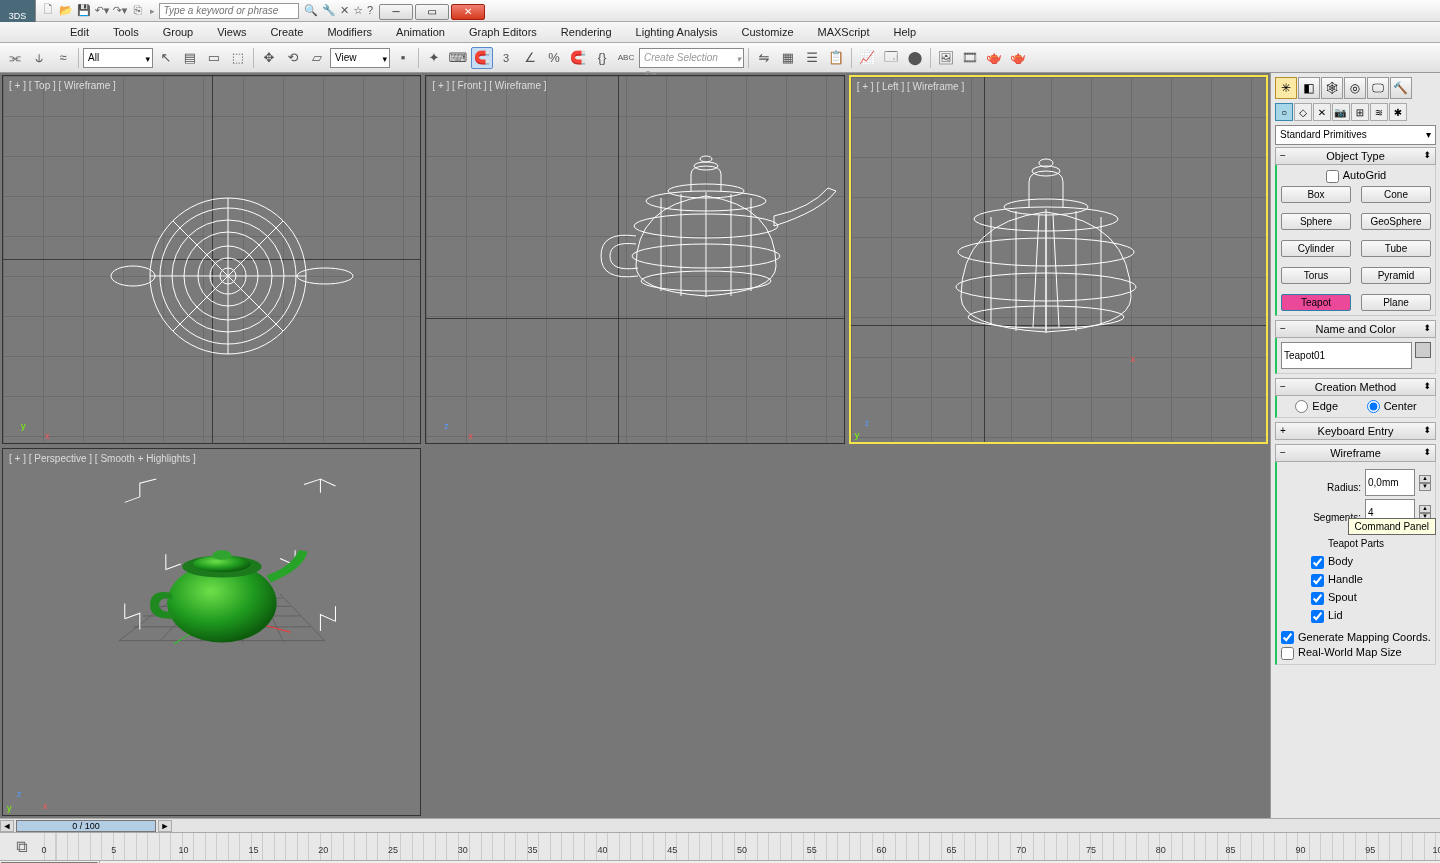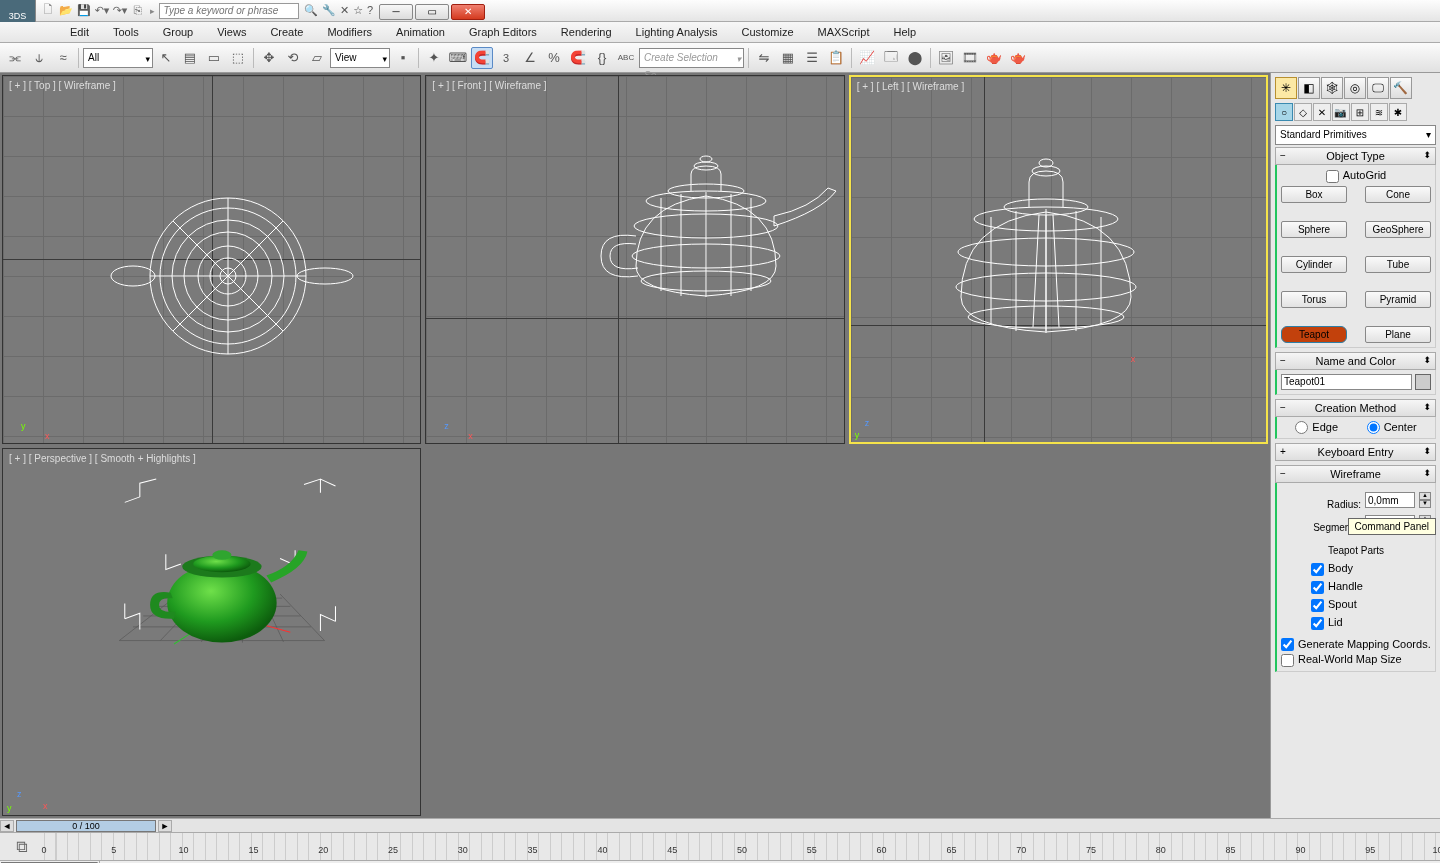--- a/index.html
+++ b/index.html
@@ -46,26 +46,26 @@
 .cmd-sub div{width:18px;height:18px;border:1px solid #aaa;background:#eee;font-size:10px;display:flex;align-items:center;justify-content:center;}
 .cmd-sub div.sel{background:#a7d6e8;border-color:#3a8ab0;}
 .cmd-combo{margin:2px;height:20px;border:1px solid #888;background:#fff;padding:0 4px;font-size:10px;line-height:18px;position:relative;}
 .cmd-combo::after{content:"▾";position:absolute;right:4px;}
 .rollout{margin:0 2px 4px;background:#e8e8e8;border:none;}
 .rollout-hd{background:linear-gradient(#f6f6f6,#dedede);border:1px solid #aaa;padding:2px 4px;text-align:center;font-size:10px;position:relative;}
 .rollout-hd::before{content:"−";position:absolute;left:4px;}
 .rollout-hd.collapsed::before{content:"+";}
 .rollout-hd .pin{position:absolute;right:4px;font-size:9px;}
 .rollout-body{padding:4px;border-left:2px solid #22c55e;border-right:1px solid #ccc;border-bottom:1px solid #ccc;}
-.btn-grid{display:grid;grid-template-columns:1fr 1fr;gap:18px;}
+.btn-grid{display:grid;grid-template-columns:1fr 1fr;gap:10px;}
 .pbtn{border:1px solid #888;background:linear-gradient(#fafafa,#e2e2e2);text-align:center;padding:2px;font-size:10px;border-radius:2px;}
-.pbtn.sel{background:#c2410c;border-color:#2d7fa7;border-radius:6px;}
+.pbtn.sel{background:#ec4899;border-color:#2d7fa7;}
 .param-row{display:flex;align-items:center;margin:3px 0;gap:4px;}
 .param-row label{flex:1;text-align:right;font-size:10px;margin-top:9px;}
-.spinner{width:50px;height:16px;border:1px solid #888;background:#fff;font-size:10px;padding:0 2px;}
+.spinner{width:50px;height:27px;border:1px solid #888;background:#fff;font-size:10px;padding:0 2px;}
 .sp-arrows{width:12px;display:flex;flex-direction:column;}
 .sp-arrows div{height:8px;border:1px solid #888;background:#ddd;font-size:6px;line-height:5px;text-align:center;}
 input[type=checkbox],input[type=radio]{margin-right:4px;vertical-align:middle;}
 .chk-row{padding:2px 0 2px 30px;font-size:10px;}
 .tooltip{position:absolute;right:4px;top:518px;background:#ffffe1;border:1px solid #666;padding:2px 6px;font-size:10px;z-index:10;}
 
 .slider-bar{height:14px;background:#e4e4e4;border-top:1px solid #aaa;display:flex;align-items:center;}
 .slider-bar .arrow{width:14px;text-align:center;font-size:9px;background:#ddd;border:1px solid #aaa;}
 .slider-track{flex:0 0 140px;height:12px;background:#b3cde4;border:1px solid #777;margin:0 2px;position:relative;font-size:9px;text-align:center;line-height:10px;}
 .timeline{height:28px;background:#e8e8e8;border-top:1px solid #aaa;display:flex;}

